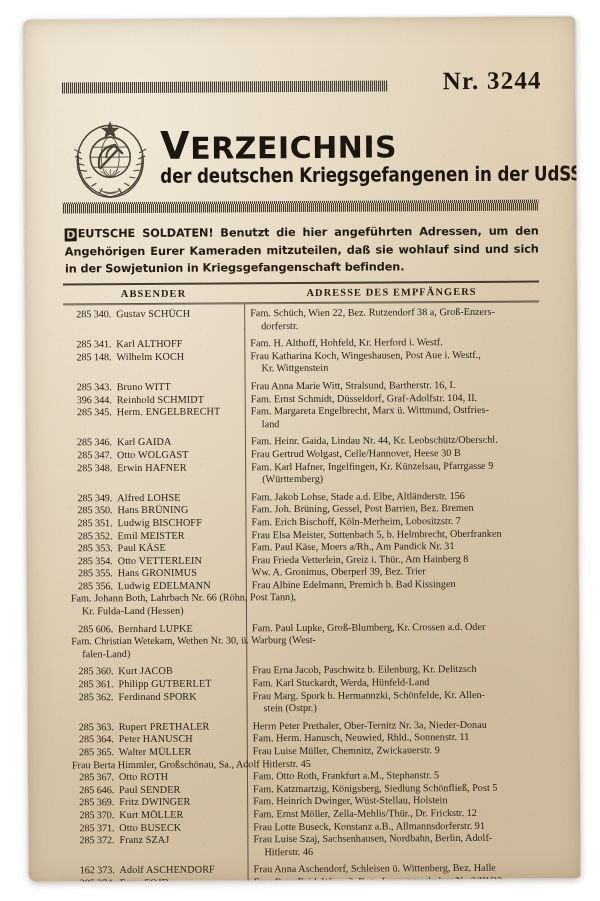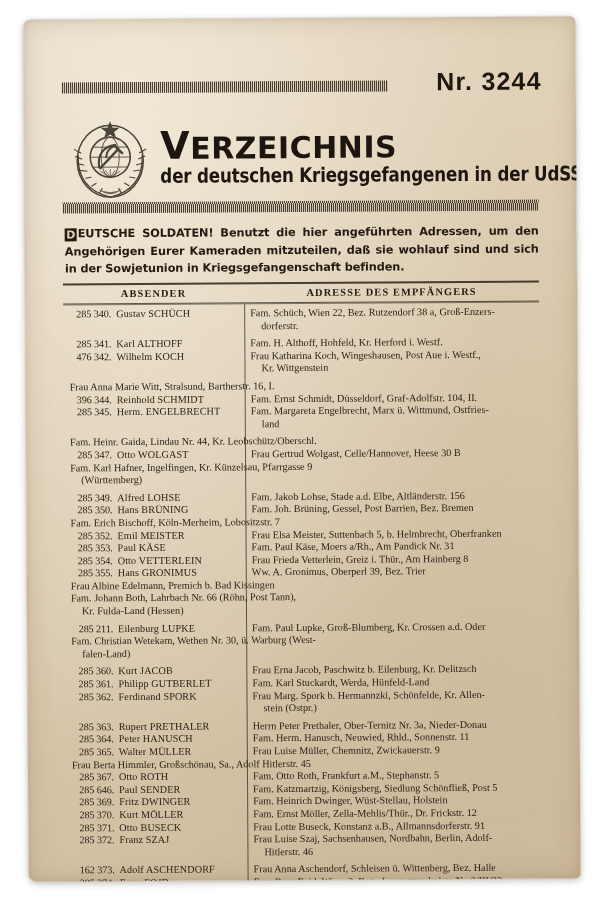--- a/index.html
+++ b/index.html
@@ -80,21 +80,21 @@
       #3a2e20 2px, #3a2e20 3px,
       rgba(42,33,24,0.06) 3px, rgba(42,33,24,0.06) 4px
     );
     opacity: .88;
   }
   .band-top { width: 326px; }
 
   .nr-label {
     position: absolute;
     right: 34px; top: 50px;
-    font-family: Liberation Sans, sans-serif;
+    font-family: Liberation Serif, serif;
     font-weight: bold;
     font-size: 25px;
     letter-spacing: 1.2px;
     color: #1e1710;
     white-space: nowrap;
   }
 
   .crest {
     position: absolute;
     left: 48px; top: 100px;
@@ -320,79 +320,84 @@
       <div id="rows-host">
             <div class="row">
               <div class="cell-send"><span class="num">285 340.</span><span class="nm">Gustav SCHÜCH</span></div>
               <div class="cell-addr"><span>Fam. Schüch, Wien 22, Bez. Rutzendorf 38 a, Groß-Enzers-</span><span class="cont">dorferstr.</span></div>
             </div>
             <div class="row gap">
               <div class="cell-send"><span class="num">285 341.</span><span class="nm">Karl ALTHOFF</span></div>
               <div class="cell-addr"><span>Fam. H. Althoff, Hohfeld, Kr. Herford i. Westf.</span></div>
             </div>
             <div class="row">
-              <div class="cell-send"><span class="num">476 342.</span><span class="nm">Wilhelm KOCH</span></div>
+              <div class="cell-send"><span class="num">285 148.</span><span class="nm">Wilhelm KOCH</span></div>
               <div class="cell-addr"><span>Frau Katharina Koch, Wingeshausen, Post Aue i. Westf.,</span><span class="cont">Kr. Wittgenstein</span></div>
             </div>
             <div class="row gap">
+              <div class="cell-send"><span class="num">285 343.</span><span class="nm">Bruno WITT</span></div>
               <div class="cell-addr"><span>Frau Anna Marie Witt, Stralsund, Bartherstr. 16, I.</span></div>
             </div>
             <div class="row">
               <div class="cell-send"><span class="num">396 344.</span><span class="nm">Reinhold SCHMIDT</span></div>
               <div class="cell-addr"><span>Fam. Ernst Schmidt, Düsseldorf, Graf-Adolfstr. 104, II.</span></div>
             </div>
             <div class="row">
               <div class="cell-send"><span class="num">285 345.</span><span class="nm">Herm. ENGELBRECHT</span></div>
               <div class="cell-addr"><span>Fam. Margareta Engelbrecht, Marx ü. Wittmund, Ostfries-</span><span class="cont">land</span></div>
             </div>
             <div class="row gap">
+              <div class="cell-send"><span class="num">285 346.</span><span class="nm">Karl  GAIDA</span></div>
               <div class="cell-addr"><span>Fam. Heinr. Gaida, Lindau Nr. 44, Kr. Leobschütz/Oberschl.</span></div>
             </div>
             <div class="row">
               <div class="cell-send"><span class="num">285 347.</span><span class="nm">Otto WOLGAST</span></div>
               <div class="cell-addr"><span>Frau Gertrud Wolgast, Celle/Hannover, Heese 30 B</span></div>
             </div>
             <div class="row">
+              <div class="cell-send"><span class="num">285 348.</span><span class="nm">Erwin HAFNER</span></div>
               <div class="cell-addr"><span>Fam. Karl Hafner, Ingelfingen, Kr. Künzelsau, Pfarrgasse 9</span><span class="cont">(Württemberg)</span></div>
             </div>
             <div class="row gap">
               <div class="cell-send"><span class="num">285 349.</span><span class="nm">Alfred LOHSE</span></div>
               <div class="cell-addr"><span>Fam. Jakob Lohse, Stade a.d. Elbe, Altländerstr. 156</span></div>
             </div>
             <div class="row">
               <div class="cell-send"><span class="num">285 350.</span><span class="nm">Hans BRÜNING</span></div>
               <div class="cell-addr"><span>Fam. Joh. Brüning, Gessel, Post Barrien, Bez. Bremen</span></div>
             </div>
             <div class="row">
+              <div class="cell-send"><span class="num">285 351.</span><span class="nm">Ludwig BISCHOFF</span></div>
               <div class="cell-addr"><span>Fam. Erich Bischoff, Köln-Merheim, Lobositzstr. 7</span></div>
             </div>
             <div class="row">
               <div class="cell-send"><span class="num">285 352.</span><span class="nm">Emil MEISTER</span></div>
               <div class="cell-addr"><span>Frau Elsa Meister, Suttenbach 5, b. Helmbrecht, Oberfranken</span></div>
             </div>
             <div class="row">
               <div class="cell-send"><span class="num">285 353.</span><span class="nm">Paul KÄSE</span></div>
               <div class="cell-addr"><span>Fam. Paul Käse, Moers a/Rh., Am Pandick Nr. 31</span></div>
             </div>
             <div class="row">
               <div class="cell-send"><span class="num">285 354.</span><span class="nm">Otto VETTERLEIN</span></div>
               <div class="cell-addr"><span>Frau Frieda Vetterlein, Greiz i. Thür., Am Hainberg 8</span></div>
             </div>
             <div class="row">
               <div class="cell-send"><span class="num">285 355.</span><span class="nm">Hans GRONIMUS</span></div>
               <div class="cell-addr"><span>Ww. A. Gronimus, Oberperl 39, Bez. Trier</span></div>
             </div>
             <div class="row">
+              <div class="cell-send"><span class="num">285 356.</span><span class="nm">Ludwig  EDELMANN</span></div>
               <div class="cell-addr"><span>Frau Albine Edelmann, Premich b. Bad Kissingen</span></div>
             </div>
             <div class="row">
               <div class="cell-addr"><span>Fam. Johann Both, Lahrbach Nr. 66 (Röhn, Post Tann),</span><span class="cont">Kr. Fulda-Land  (Hessen)</span></div>
             </div>
             <div class="row gap">
-              <div class="cell-send"><span class="num">285 211.</span><span class="nm">Eilenburg LUPKE</span></div>
+              <div class="cell-send"><span class="num">285 606.</span><span class="nm">Bernhard LUPKE</span></div>
               <div class="cell-addr"><span>Fam. Paul Lupke, Groß-Blumberg, Kr. Crossen a.d. Oder</span></div>
             </div>
             <div class="row">
               <div class="cell-addr"><span>Fam. Christian Wetekam, Wethen Nr. 30, ü. Warburg (West-</span><span class="cont">falen-Land)</span></div>
             </div>
             <div class="row gap">
               <div class="cell-send"><span class="num">285 360.</span><span class="nm">Kurt JACOB</span></div>
               <div class="cell-addr"><span>Frau Erna Jacob, Paschwitz b. Eilenburg, Kr. Delitzsch</span></div>
             </div>
             <div class="row">

